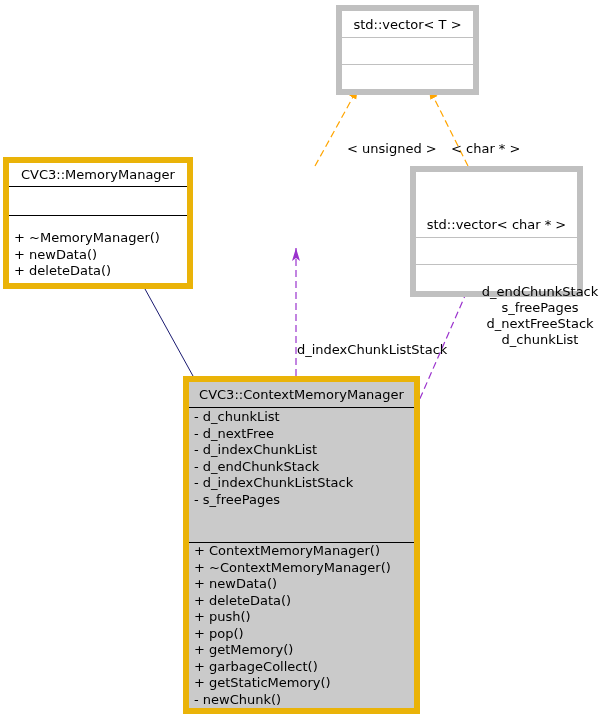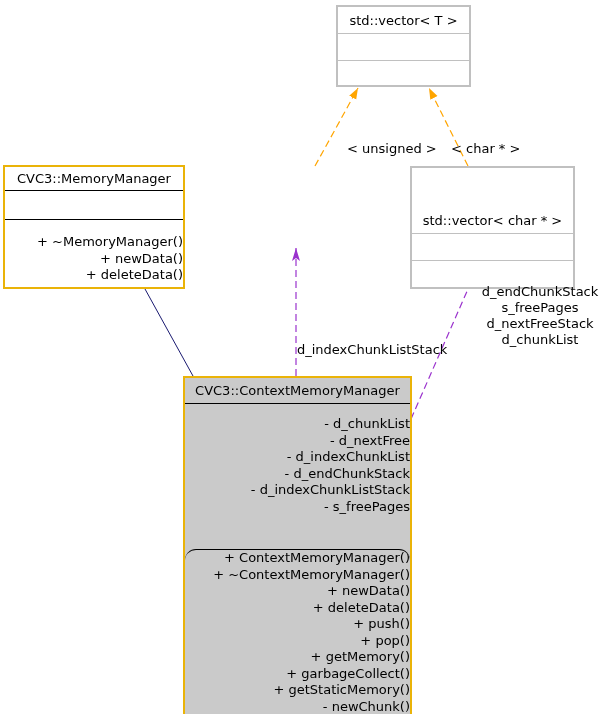--- a/index.html
+++ b/index.html
@@ -8,21 +8,21 @@
     width: 602px;
     height: 714px;
     background: #ffffff;
     font-family: "DejaVu Sans", "Liberation Sans", sans-serif;
     font-size: 13px;
     color: #000000;
     overflow: hidden;
   }
   #edges { position: absolute; left: 0; top: 0; width: 602px; height: 714px; pointer-events: none; }
 
-  .node { position: absolute; background: #ffffff; border: 2px solid #eab308; box-sizing: content-box; text-align: right; }
+  .node { position: absolute; background: #ffffff; border: 6px solid #eab308; box-sizing: content-box; }
   .node .title { display: flex; align-items: center; justify-content: center; white-space: nowrap; }
   .compartment { border-top: 1px solid #000000; box-sizing: content-box; }
   .members { padding-left: 5px; white-space: nowrap; overflow: hidden; }
   .members div { line-height: 16.5px; }
   .muted { border-color: #c0c0c0; }
   .muted .compartment { border-top-color: #c0c0c0; }
   .focus { background: var(--focus_fill, #cacaca); }
 
   .edge-line { fill: none; }
   .edge-template { stroke: var(--template_edge, #ffa500); stroke-width: 1.2; stroke-dasharray: 7 4; }
@@ -60,48 +60,48 @@
     <line class="edge-line edge-usage" x1="296" y1="376" x2="296" y2="248" marker-end="url(#mArrUsage)"></line>
     <line class="edge-line edge-usage" x1="411" y1="419" x2="486" y2="248" marker-end="url(#mArrUsage)"></line>
   </svg>
 
   <div class="node muted" style="left:336px; top:5px; width:131px;">
     <div class="title" style="height:26px;">std::vector&lt; T &gt;</div>
     <div class="compartment" style="height:26px;"></div>
     <div class="compartment" style="height:24px;"></div>
   </div>
 
-  <div class="node" style="left:3px; top:165px; width:178px;">
+  <div class="node" style="left:3px; top:157px; width:178px;">
     <div class="title" style="height:23px;">CVC3::MemoryManager</div>
     <div class="compartment" style="height:28px;"></div>
     <div class="compartment members" style="height:53px; padding-top:14px;">
       <div>+ ~MemoryManager()</div>
       <div>+ newData()</div>
       <div>+ deleteData()</div>
     </div>
   </div>
 
 
   <div class="node muted" style="left:410px; top:166px; width:161px;">
     <div class="title" style="height:25px;margin-top:40px;">std::vector&lt; char * &gt;</div>
     <div class="compartment" style="height:26px;"></div>
     <div class="compartment" style="height:26px;"></div>
   </div>
 
   <div class="node focus" style="left:183px; top:376px; width:225px;">
     <div class="title" style="height:25px;">CVC3::ContextMemoryManager</div>
-    <div class="compartment members" style="height:133px; padding-top:12px;">
+    <div class="compartment members" style="height:133px; padding-top:1px;">
       <div>- d_chunkList</div>
       <div>- d_nextFree</div>
       <div>- d_indexChunkList</div>
       <div>- d_endChunkStack</div>
       <div>- d_indexChunkListStack</div>
       <div>- s_freePages</div>
     </div>
-    <div class="compartment members" style="height:165px;border-radius:11px;">
+    <div class="compartment members" style="height:165px;">
       <div>+ ContextMemoryManager()</div>
       <div>+ ~ContextMemoryManager()</div>
       <div>+ newData()</div>
       <div>+ deleteData()</div>
       <div>+ push()</div>
       <div>+ pop()</div>
       <div>+ getMemory()</div>
       <div>+ garbageCollect()</div>
       <div>+ getStaticMemory()</div>
       <div>- newChunk()</div>

